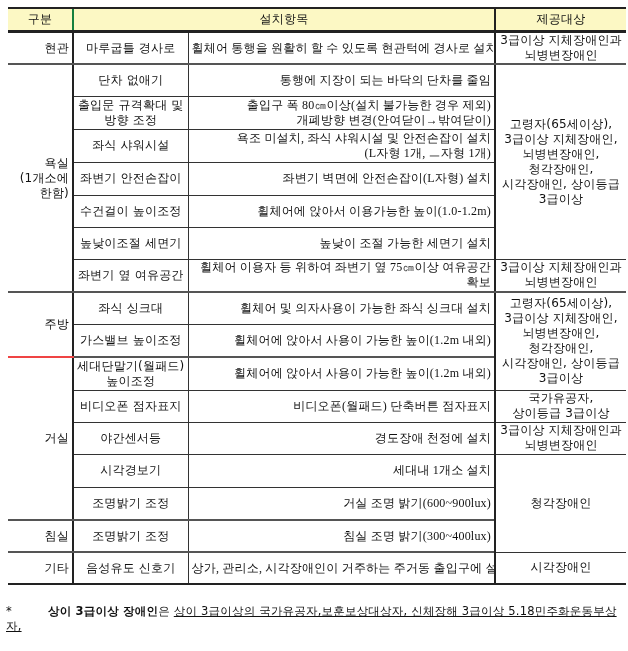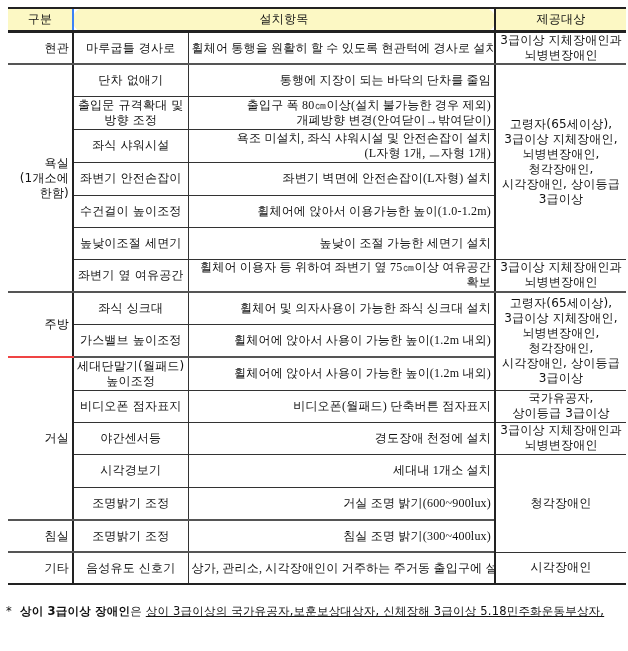--- a/index.html
+++ b/index.html
@@ -33,33 +33,33 @@
     font-weight: normal;
     height: 21px;
     border-top: 2px solid #222;
     border-bottom: 3px solid #222;
   }
   table.spec td.cat { text-align: right; border-left: none; }
   table.spec td.item { text-align: center; border-left: 2px solid #222; margin-left: 40px; }
   table.spec td.desc { text-align: right; font-family: Liberation Serif, serif; }
   table.spec td.target { text-align: center; border-left: 2px solid #222; border-right: none; white-space: normal; }
   table.spec th.h-cat { border-left: none; }
-  table.spec th.h-item { border-left: 2px solid #3b82f6; border-radius: 11px; }
+  table.spec th.h-item { border-left: 2px solid #15803d; }
   table.spec th.h-target { border-left: 2px solid #222; border-right: none; }
   tr.group-end td { border-bottom: 2px solid #555; }
   tr.last td { border-bottom: 2px solid #222; }
   td.desc.wrap, td.item.wrap { white-space: normal; }
   .r33 { height: 32px; }
   .r34 { height: 33px; }
   .footnote {
     position: absolute; left: 6px; top: 604px; width: 618px;
     font-size: 11.5px; line-height: 15px; letter-spacing: 0.2px;
   }
   .footnote .star { display: inline-block; width: 14px; }
-  .footnote b { font-weight: bold; }
+  .footnote b { font-weight: bold; margin-left: 28px; }
   .footnote u { text-decoration: underline; }
   .footnote .line2 { padding-left: 8px; }
 </style>
 </head>
 <body>
 
 <table class="spec">
   <colgroup>
       <col class="c1">
       <col class="c2">

